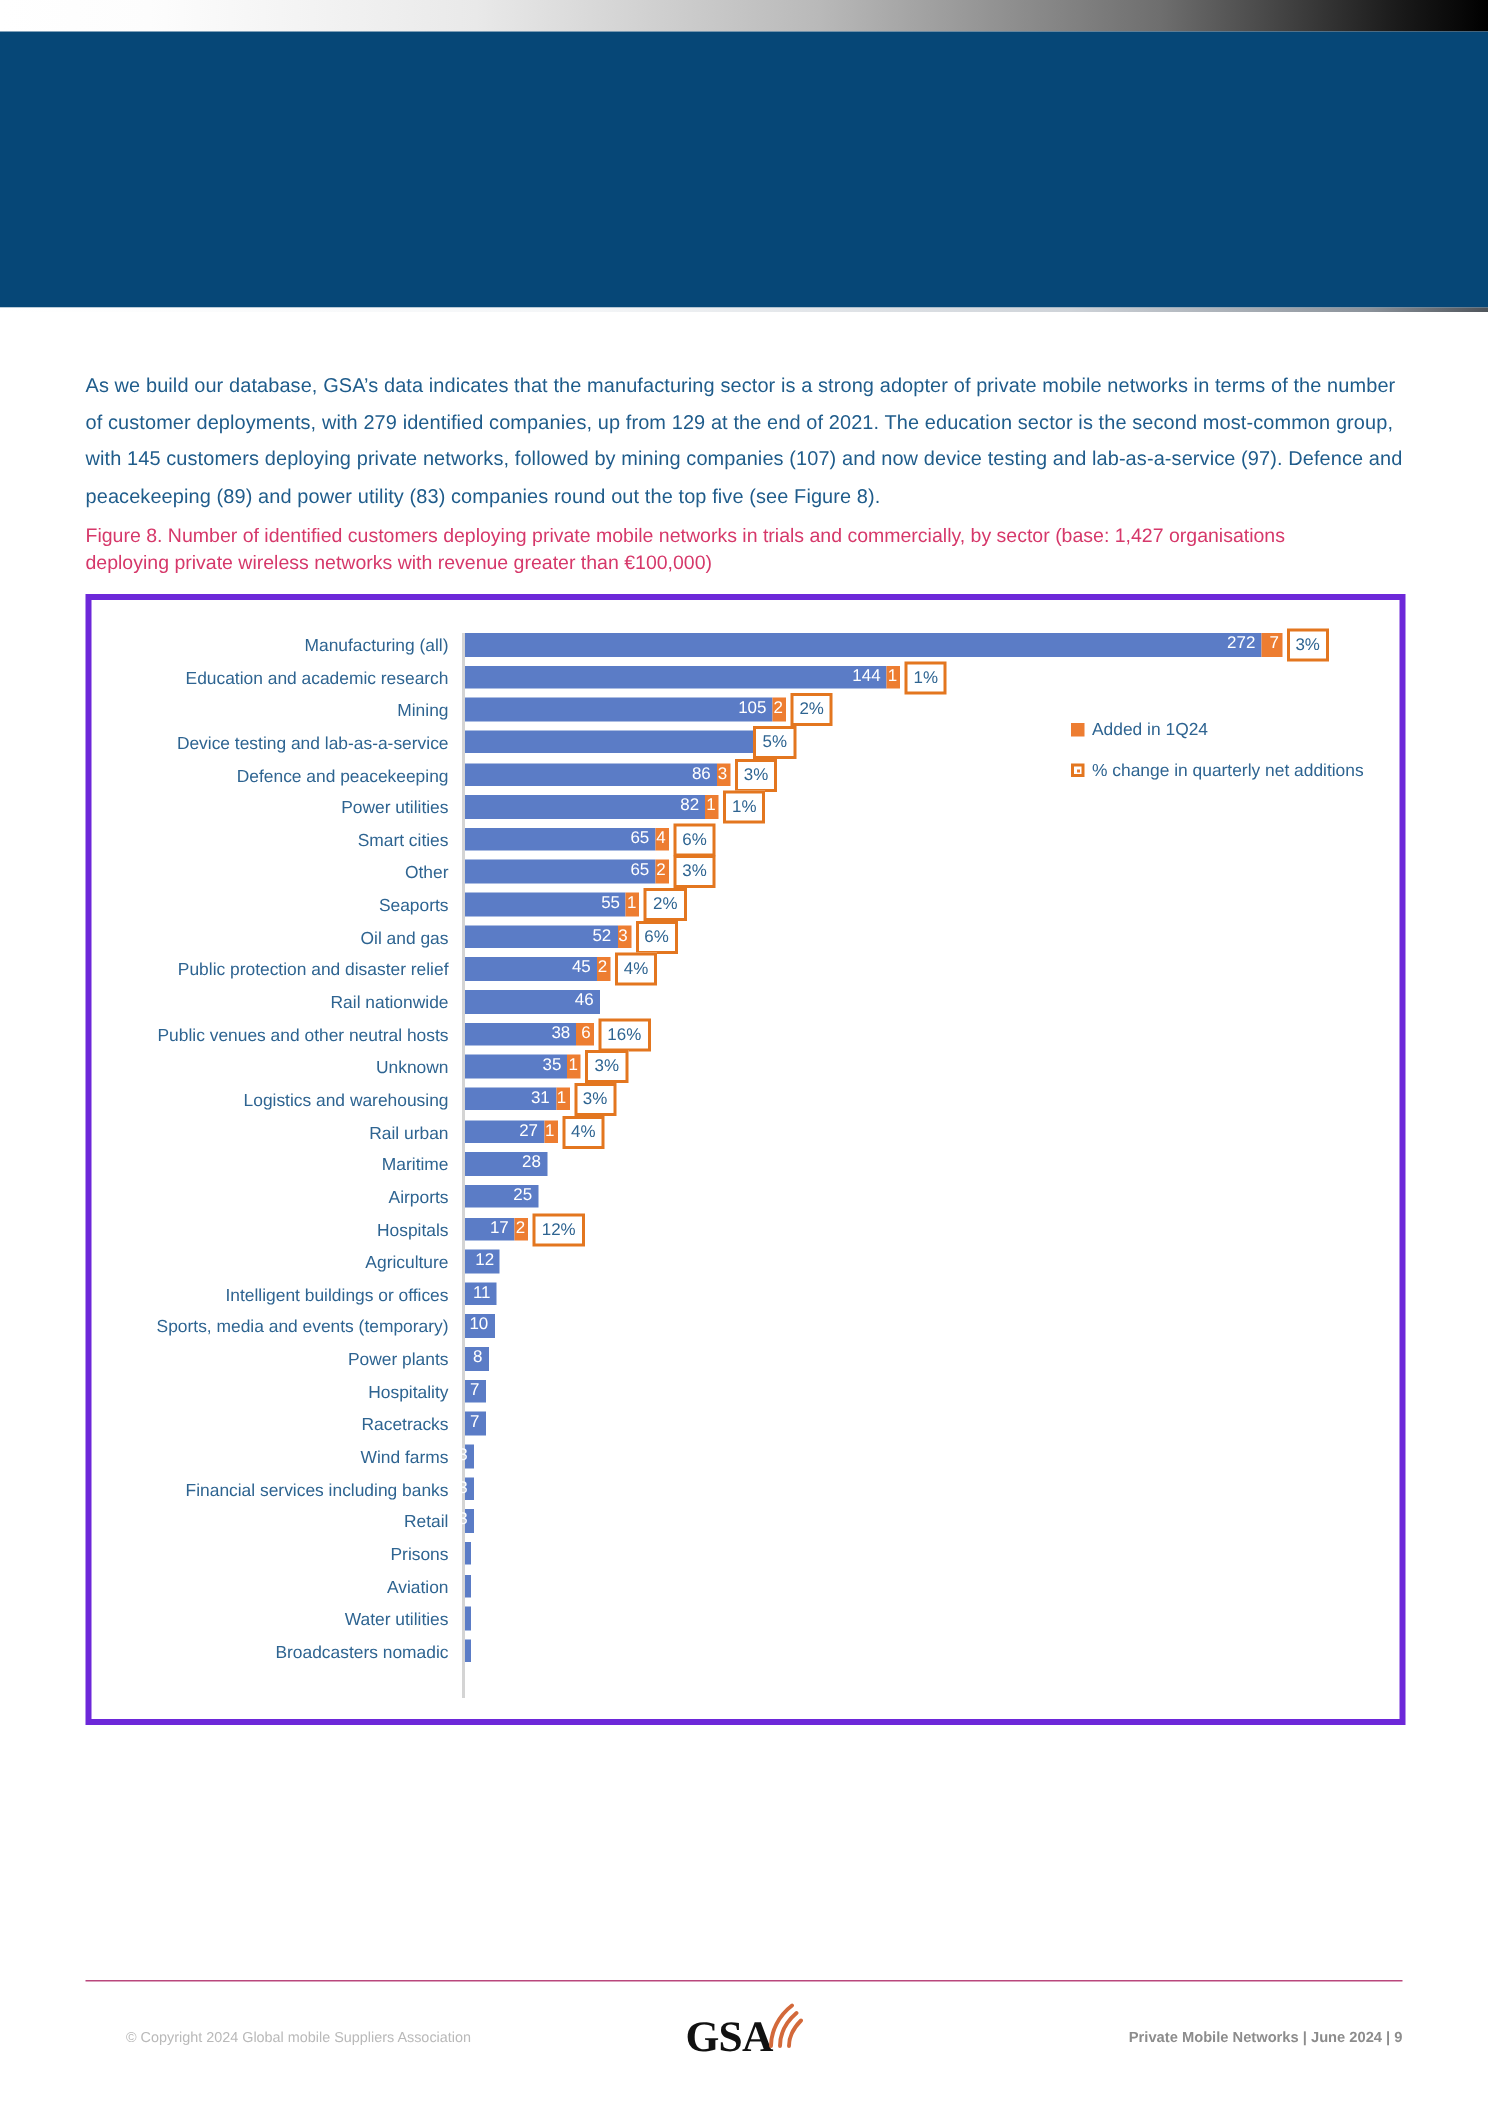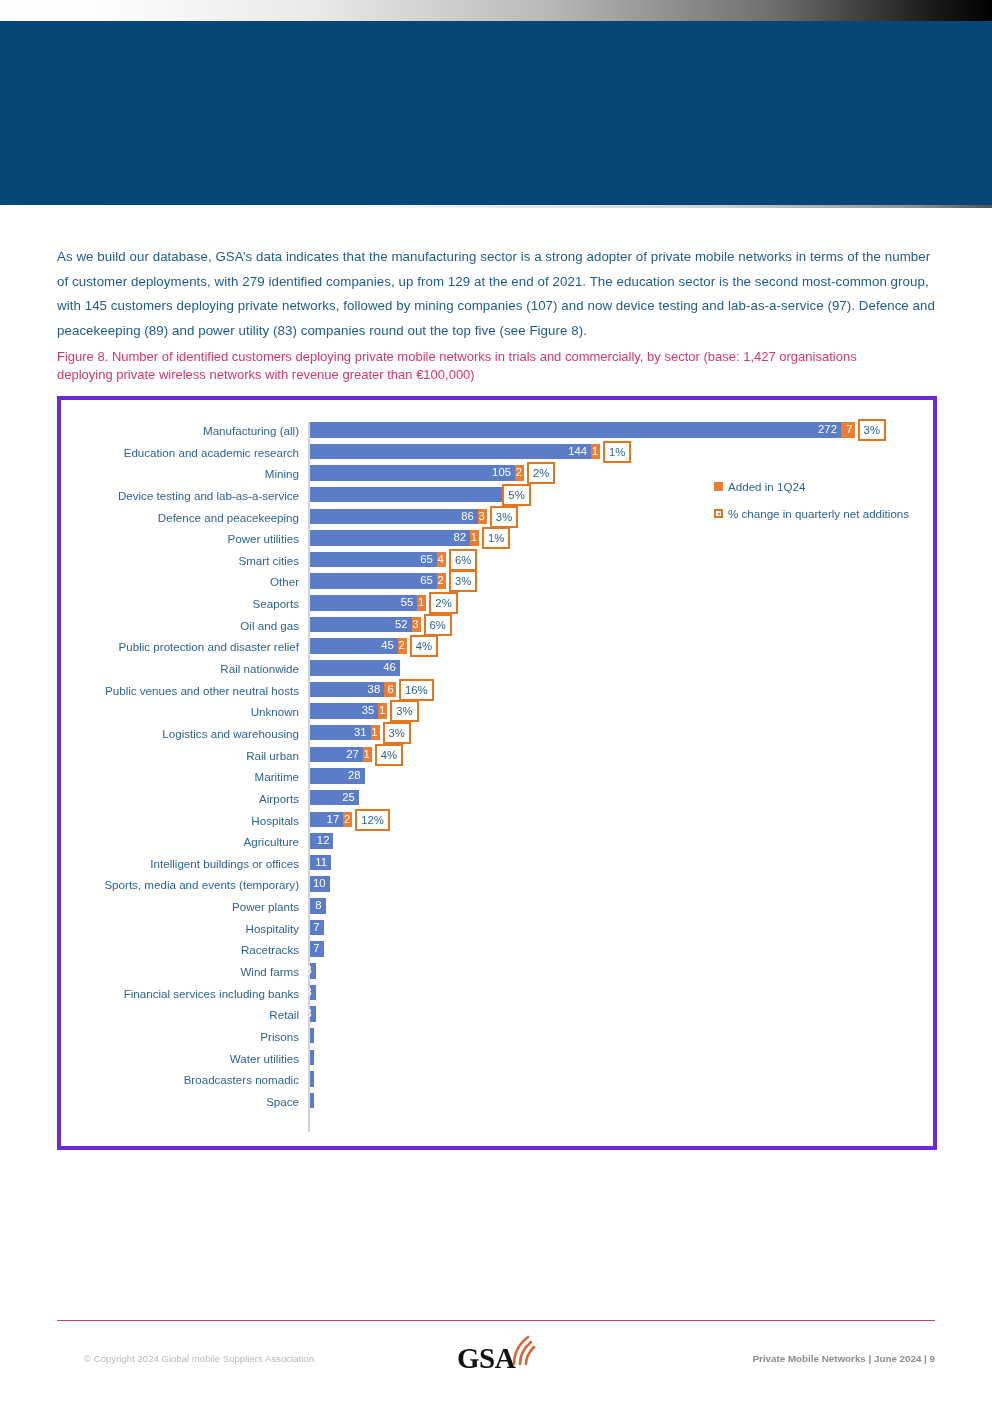--- a/index.html
+++ b/index.html
@@ -483,33 +483,33 @@
             </div>
           </div>
         </div>
         <div class="row">
           <div class="row-label">Prisons</div>
           <div class="bars">
             <div class="seg-main" style="width: 4px; background: rgb(91, 124, 198);"></div>
           </div>
         </div>
         <div class="row">
+          <div class="row-label">Aviation</div>
+          <div class="bars">
+            <div class="seg-main" style="width: 4px; background: rgb(91, 124, 198);"></div>
+          </div>
+        </div>
+        <div class="row">
           <div class="row-label">Water utilities</div>
           <div class="bars">
             <div class="seg-main" style="width: 4px; background: rgb(91, 124, 198);"></div>
           </div>
         </div>
         <div class="row">
           <div class="row-label">Broadcasters nomadic</div>
-          <div class="bars">
-            <div class="seg-main" style="width: 4px; background: rgb(91, 124, 198);"></div>
-          </div>
-        </div>
-        <div class="row">
-          <div class="row-label">Space</div>
           <div class="bars">
             <div class="seg-main" style="width: 4px; background: rgb(91, 124, 198);"></div>
           </div>
         </div>
       </div>
 
     <div class="legend">
       <div class="legend-item">
         <span class="legend-swatch-solid"></span>
         <span class="legend-label">Added in 1Q24</span>

